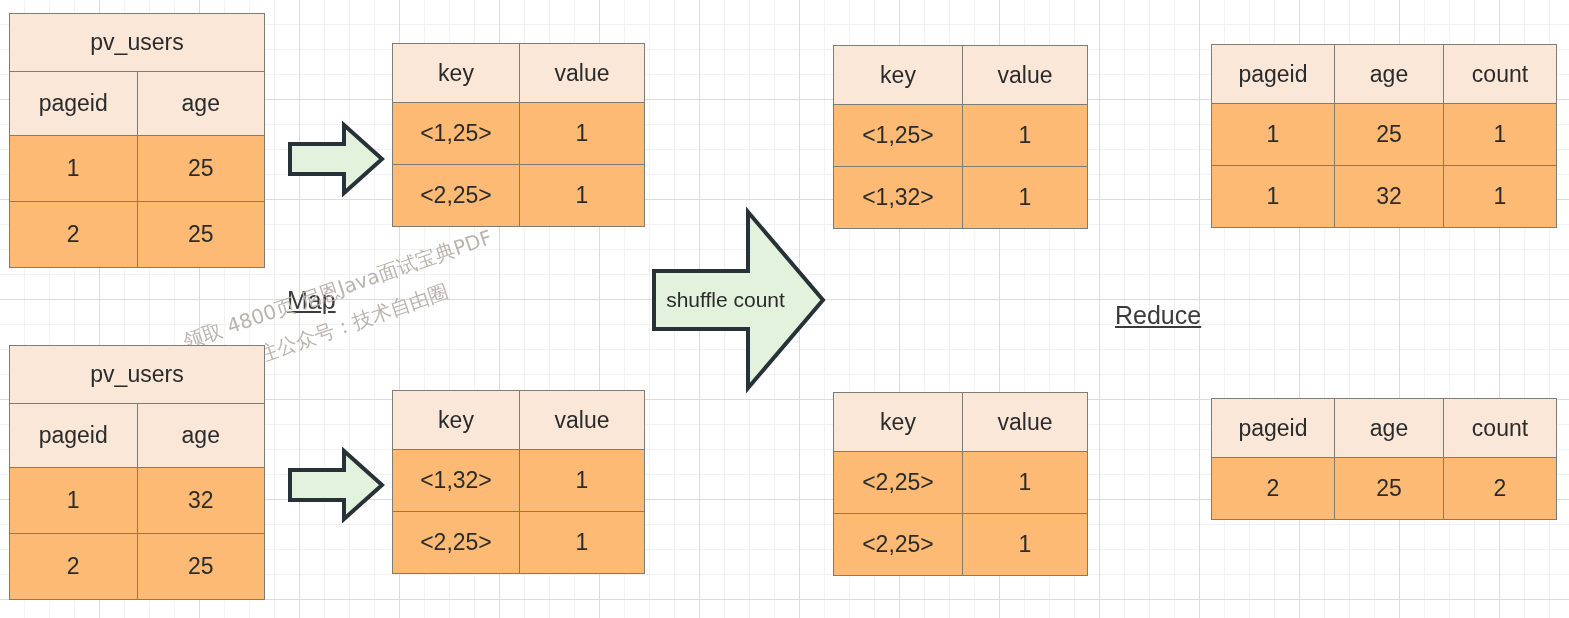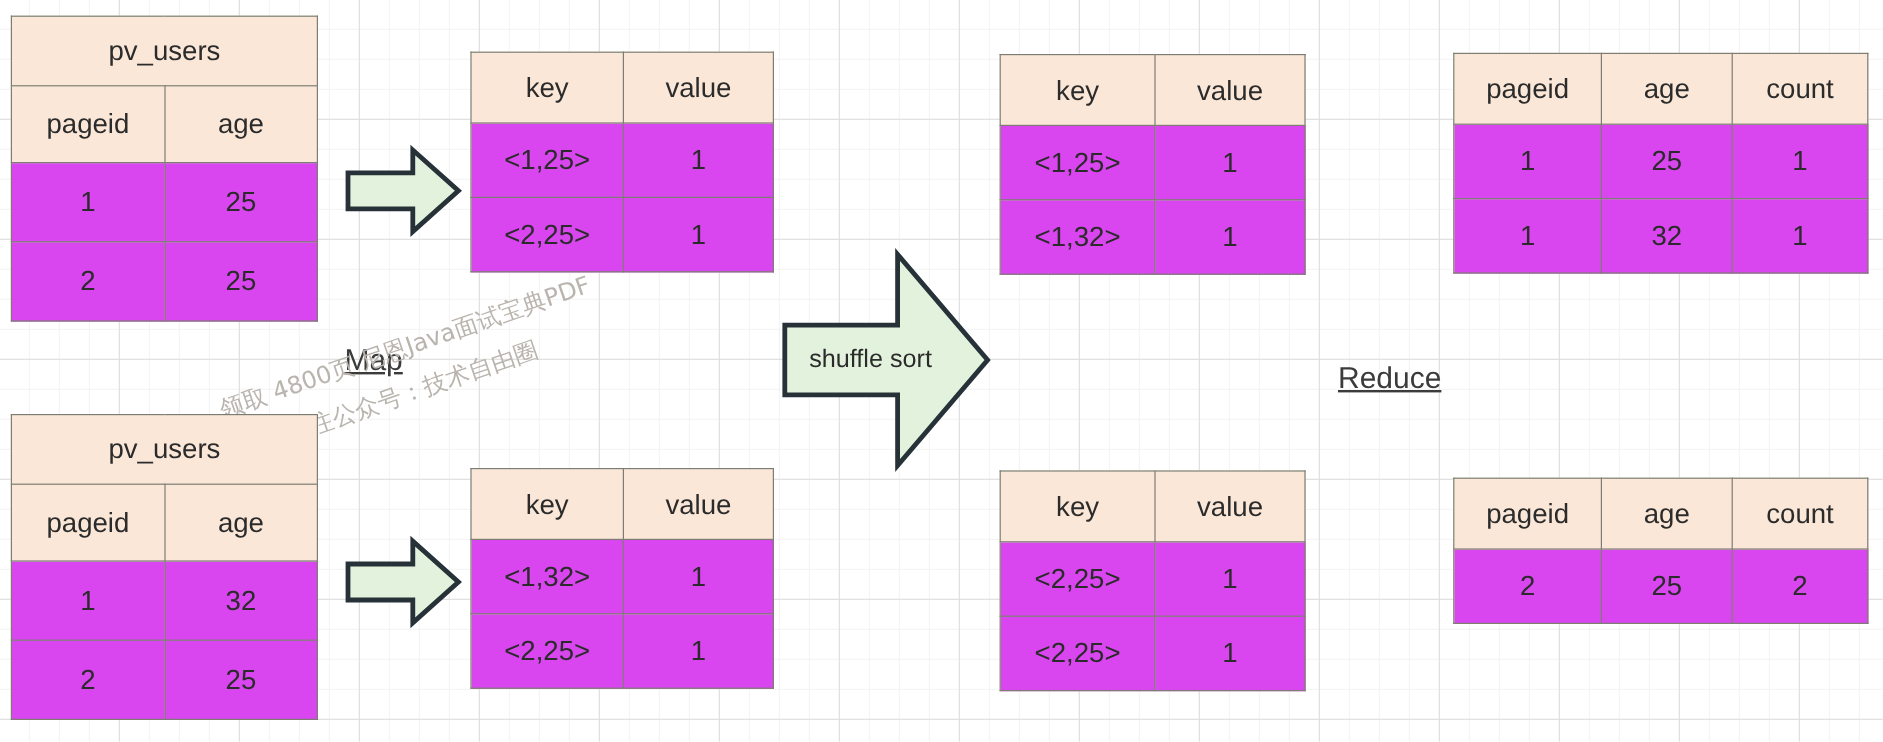--- a/index.html
+++ b/index.html
@@ -34,21 +34,21 @@
     background: #fbf9e8;
   }
   .tbl td {
     border: 1px solid #7d7d73;
     text-align: center;
     vertical-align: middle;
     color: #2b2b2b;
     font-size: 23px;
     font-weight: 400;
     padding: 0;
-    background: #d946ef;
+    background: #fdba74;
     white-space: nowrap;
   }
   .tbl td.hdr {
     background: #fae7d8;
   }
   .tbl td.title {
     background: #fae7d8;
   }
 
   
@@ -185,21 +185,21 @@
       <td>32</td>
       <td>1</td>
     </tr>
   </tbody>
     </table>
 
   <div class="arrow" style="left:651px; top:209px; width:175px; height:182px;">
     <svg width="175" height="182" viewBox="0 0 175 182">
       <polygon points="3,62 97,62 97,3 172,91 97,179 97,120 3,120" fill="#e3f2dd" stroke="#263238" stroke-width="4" stroke-linejoin="miter"></polygon>
     </svg>
-    <div class="arrow-label">shuffle sort</div>
+    <div class="arrow-label">shuffle count</div>
   </div>
 
   <div class="stage-label" style="left:287px; top:286px;">Map</div>
 
   <div class="stage-label" style="left:1115px; top:301px;">Reduce</div>
 
   <div id="watermark">
     <span class="wm1">领取 4800页 尼恩Java面试宝典PDF</span>
     <span class="wm2">关注公众号：技术自由圈</span>
   </div>

